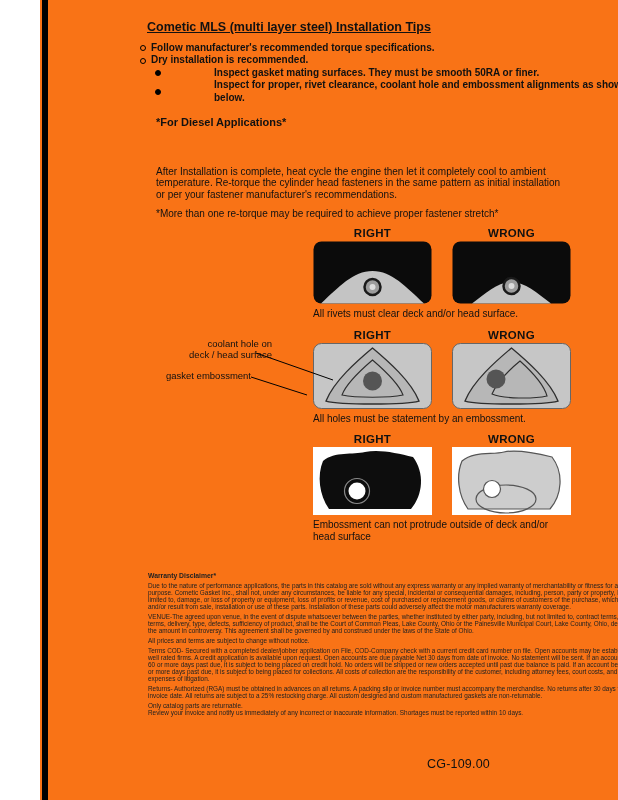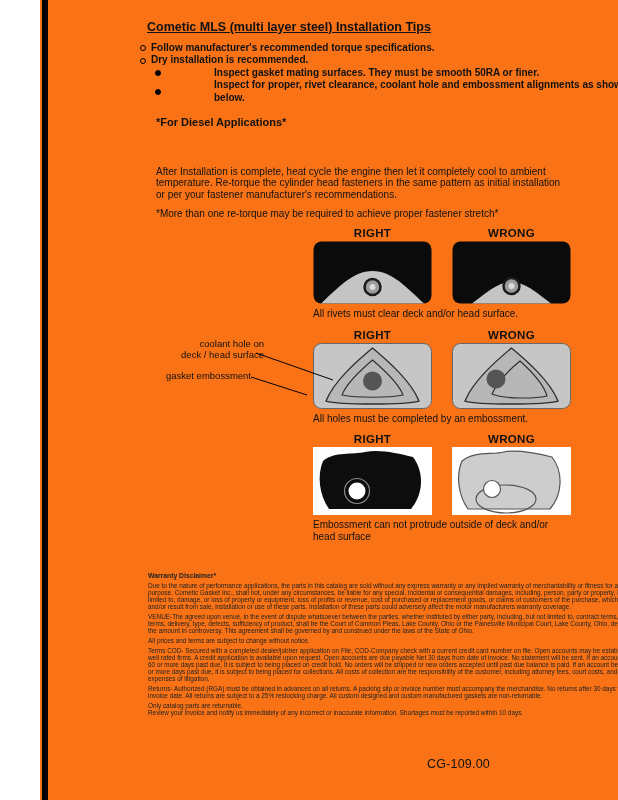--- a/index.html
+++ b/index.html
@@ -26,21 +26,21 @@
   .drow2{top:329px;}
   .drow3{top:433px;}
   .hdr-row{display:flex;gap:20px;margin-bottom:2px;}
   .hdr{width:119px;text-align:center;font-size:11.5px;font-weight:bold;letter-spacing:0.3px;}
   .img-row{display:flex;gap:20px;}
   .dimg{display:block;}
   .caption{margin-top:4px;font-size:10px;line-height:11.5px;}
   .drow3 .caption{width:236px;}
 
   .callout{position:absolute;font-size:9.5px;line-height:10.5px;text-align:right;}
-  .co1{left:106px;top:339px;width:118px;}
+  .co1{left:114px;top:339px;width:118px;}
   .co2{left:98px;top:371px;width:113px;}
   .callout-lines{position:absolute;left:100px;top:338px;width:210px;height:70px;pointer-events:none;}
 
   .warranty{position:absolute;left:108px;top:572px;width:504px;font-size:6.4px;line-height:7px;color:#222;}
   .w-head{font-weight:bold;font-size:6.8px;margin:0 0 3px 0;}
   .w-para{margin:0 0 3px 0;}
 
   .footer{position:absolute;left:387px;top:757px;font-size:12.5px;letter-spacing:0.2px;}
 </style>
 </head>
@@ -108,21 +108,21 @@
         <path d="M59.5,17 C70,26 86,41 90,52 C76,55 43,55 29,52 C33,41 49,26 59.5,17 Z" fill="none" stroke="#2e2e2e" stroke-width="1.1"></path>
         <circle cx="59.5" cy="38" r="9.5" fill="#555"></circle>
       </svg>
       <svg class="dimg" width="119" height="66" viewBox="0 0 119 66">
         <rect x="0.5" y="0.5" width="118" height="65" rx="8" fill="#c6c6c6" stroke="#666" stroke-width="1"></rect>
         <path d="M59.5,5 C75,18 98,38 106,58 C92,62 27,62 13,58 C21,38 44,18 59.5,5 Z" fill="#b7b7b7" stroke="#2e2e2e" stroke-width="1.3"></path>
         <path d="M68,18 C78,27 92,42 95,53 C81,56 52,56 40,51 C45,40 57,27 68,18 Z" fill="none" stroke="#2e2e2e" stroke-width="1.1"></path>
         <circle cx="44" cy="36" r="9.5" fill="#555"></circle>
       </svg>
     </div>
-    <div class="caption">All holes must be completed by an embossment.</div>
+    <div class="caption">All holes must be statement by an embossment.</div>
   </div>
 
   <div class="drow drow3">
     <div class="hdr-row">
       <span class="hdr">RIGHT</span>
       <span class="hdr">WRONG</span>
     </div>
     <div class="img-row">
       <svg class="dimg" width="119" height="68" viewBox="0 0 119 68">
         <rect x="0" y="0" width="119" height="68" fill="#ffffff"></rect>

